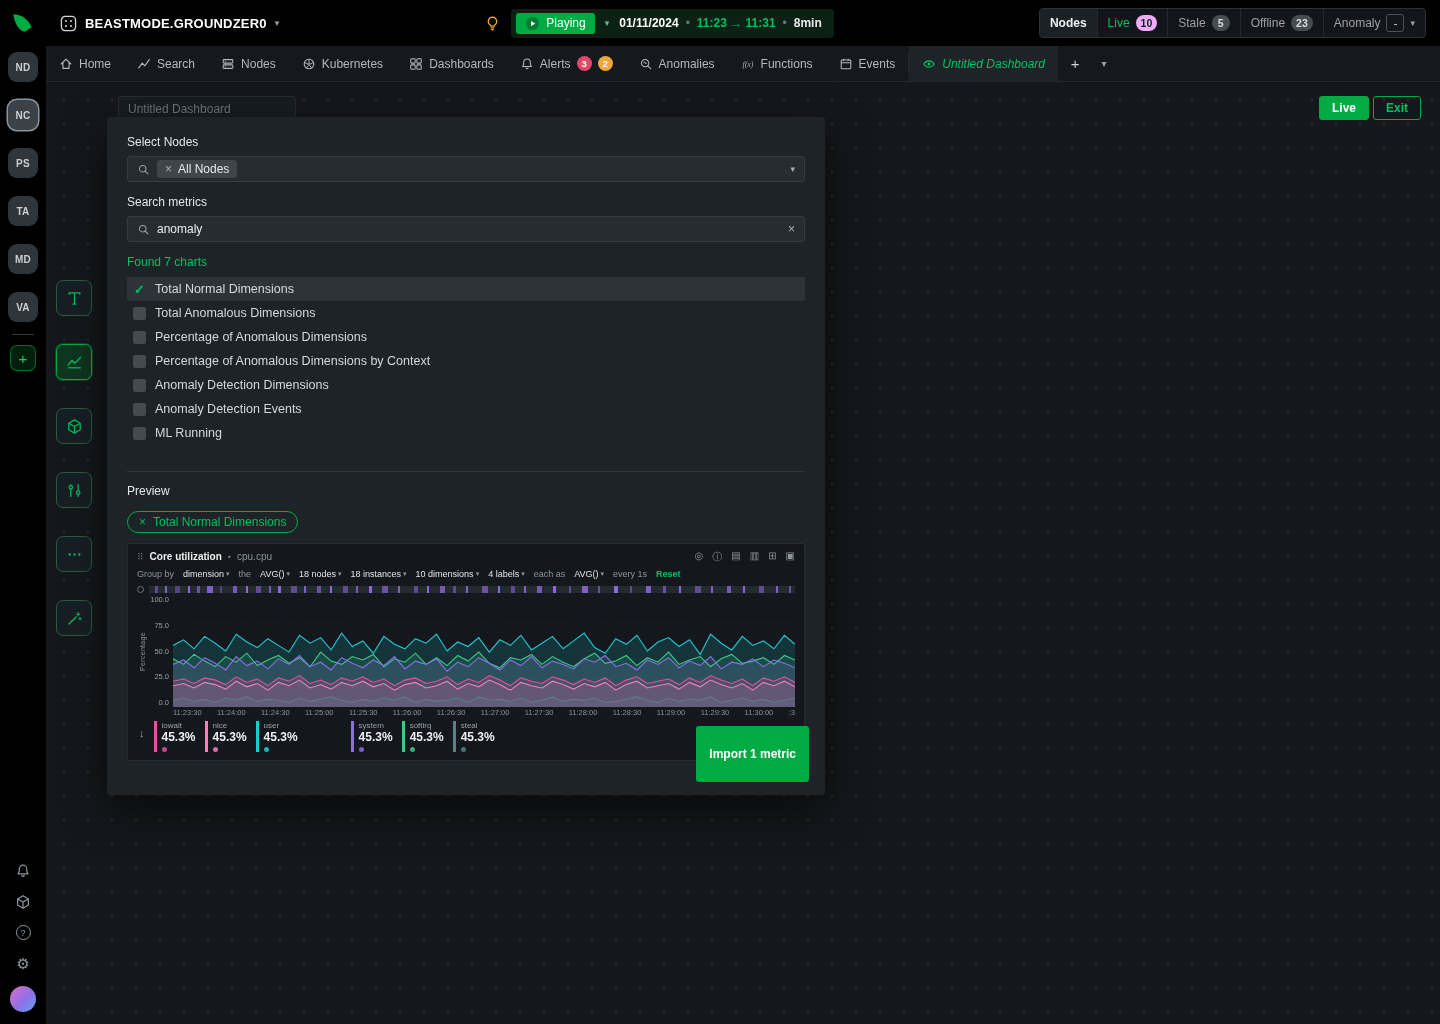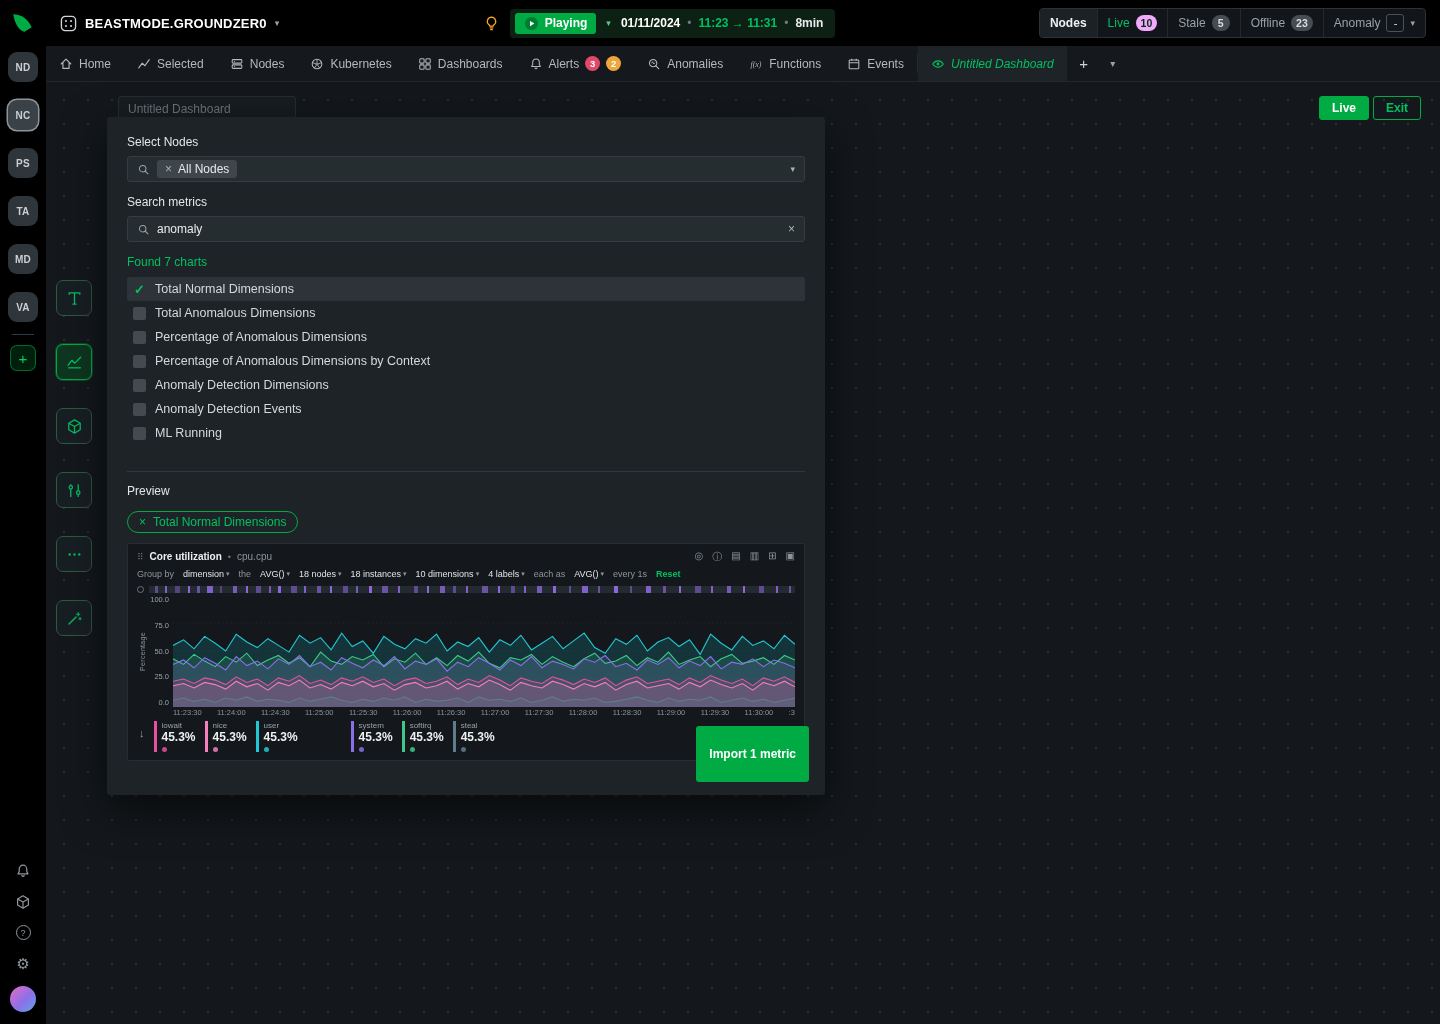--- a/index.html
+++ b/index.html
@@ -20,21 +20,21 @@
 .avatar{width:26px;height:26px;border-radius:50%;background:linear-gradient(135deg,#e06ec5 0%,#8f6fe8 55%,#5aa7e8 100%);cursor:pointer}
 
 .topbar{position:absolute;left:46px;top:0;width:1394px;height:46px;background:#000;display:flex;align-items:center;padding:0 14px;gap:10px;z-index:20}
 .brand{display:flex;align-items:center;gap:8px;cursor:pointer}
 .b-ic svg{width:17px;height:17px}
 .brand-name{font-size:13px;font-weight:bold;color:#fff;letter-spacing:.2px}
 .chev{color:#9aa1a6;font-size:9px}
 .spacer{flex:1}
 .bulb{cursor:pointer}
 .picker{display:flex;align-items:center;gap:10px;background:#0d2014;border-radius:4px;padding:4px 12px 4px 5px}
-.play-pill{display:flex;align-items:center;gap:6px;background:#00ab44;border-radius:3px;padding:3px 9px;color:#fff;font-weight:bold;cursor:pointer}
+.play-pill{display:flex;align-items:center;gap:6px;background:#00ab44;border-radius:3px;padding:3px 9px;color:#fff;font-weight:normal;cursor:pointer}
 .play-pill svg{width:15px;height:15px}
 .picker>.chev{color:#58c98b;cursor:pointer}
 .date-group{display:flex;align-items:center;gap:7px;cursor:pointer}
 .date{color:#fff;font-weight:bold}
 .bullet{color:#6f777c}
 .range{color:#00c060;font-weight:bold}
 .dur{color:#e8ebec;font-weight:bold}
 .nodes-group{display:flex;align-items:center;height:30px;border:1px solid #2c3237;border-radius:4px;background:#121519}
 .ng-seg{display:flex;align-items:center;gap:6px;padding:0 10px;height:100%;border-left:1px solid #24292e;cursor:pointer}
 .ng-seg:first-child{border-left:none;background:#1c2125;font-weight:bold;color:#eef1f2;border-radius:3px 0 0 3px;cursor:default}
@@ -238,21 +238,21 @@
           </svg>
         </span>
         <span>Home</span>
       </div>
       <div class="tab">
         <span class="tab-ic">
           <svg viewBox="0 0 16 16">
             <path d="M2 12.5 6 7l3 3 5-7" fill="none" stroke="currentColor" stroke-width="1.3" stroke-linecap="round" stroke-linejoin="round"></path>
           </svg>
         </span>
-        <span>Selected</span>
+        <span>Search</span>
       </div>
       <div class="tab">
         <span class="tab-ic">
           <svg viewBox="0 0 16 16">
             <rect x="2.5" y="3" width="11" height="4" rx="1" fill="none" stroke="currentColor" stroke-width="1.2"></rect>
             <rect x="2.5" y="9" width="11" height="4" rx="1" fill="none" stroke="currentColor" stroke-width="1.2"></rect>
             <circle cx="5" cy="5" r=".6" fill="currentColor"></circle>
             <circle cx="5" cy="11" r=".6" fill="currentColor"></circle>
           </svg>
         </span>

